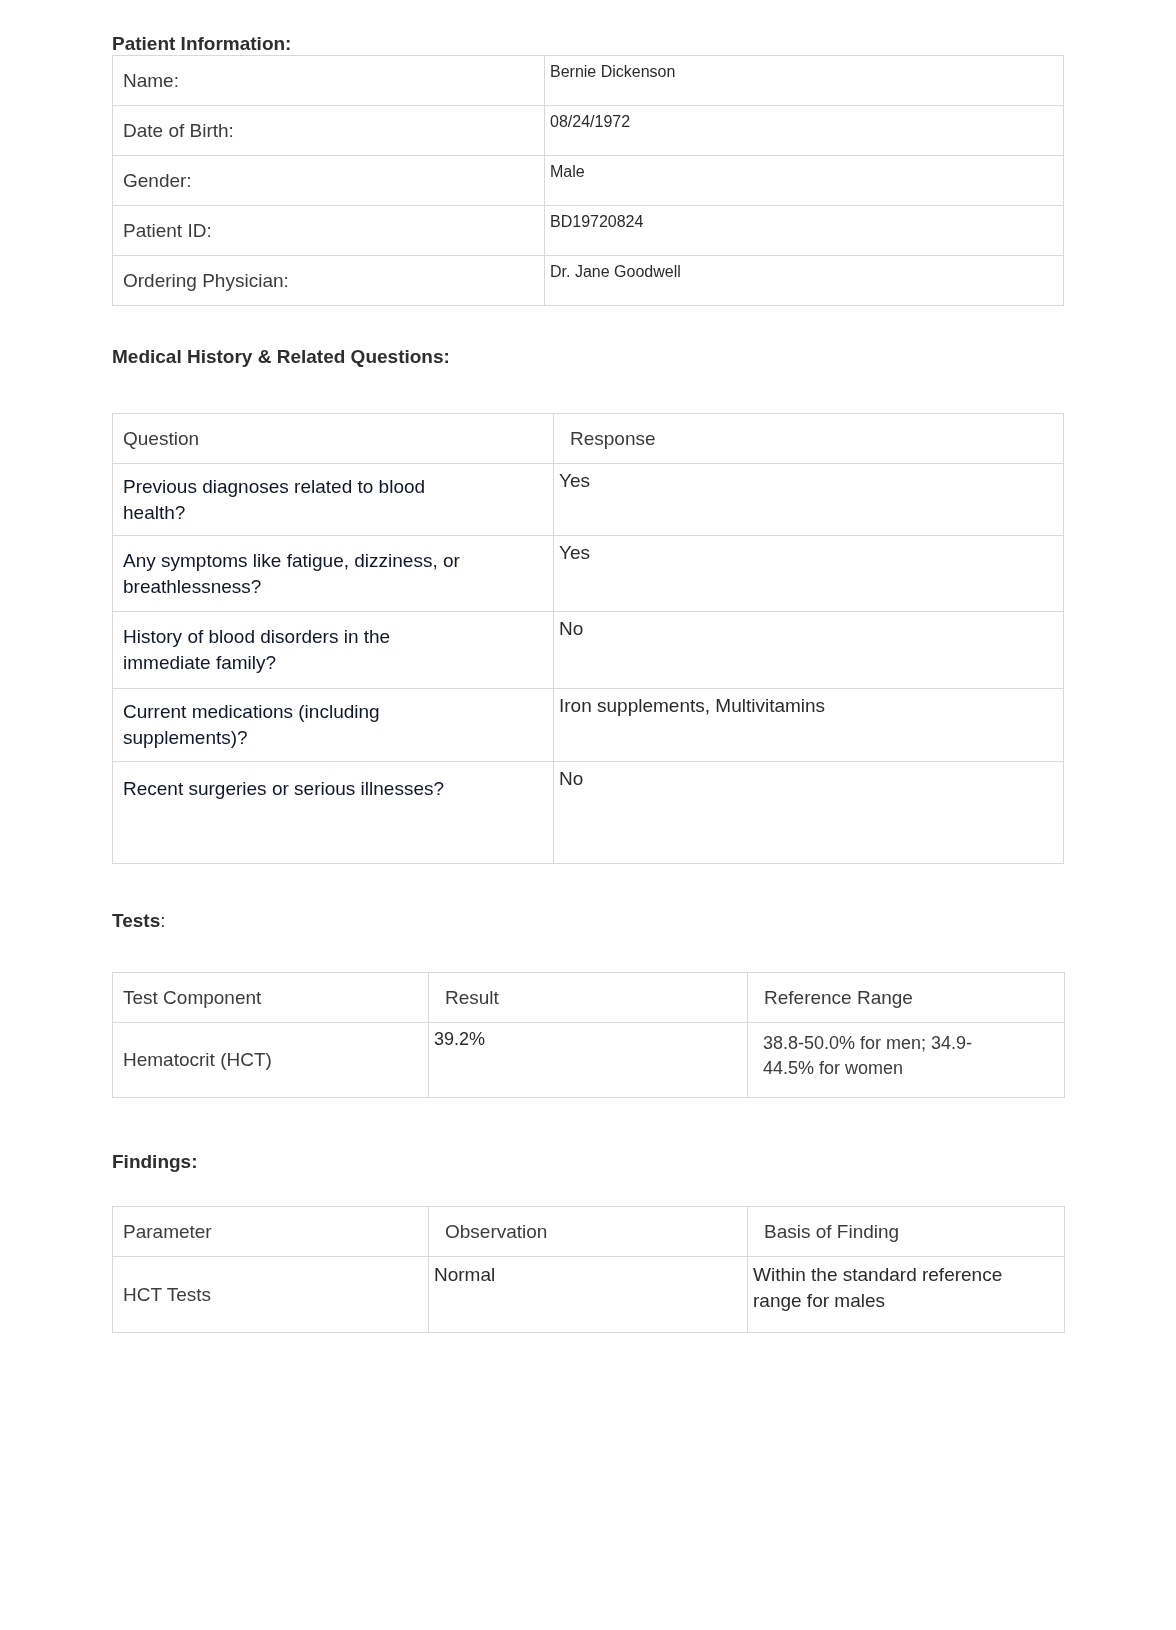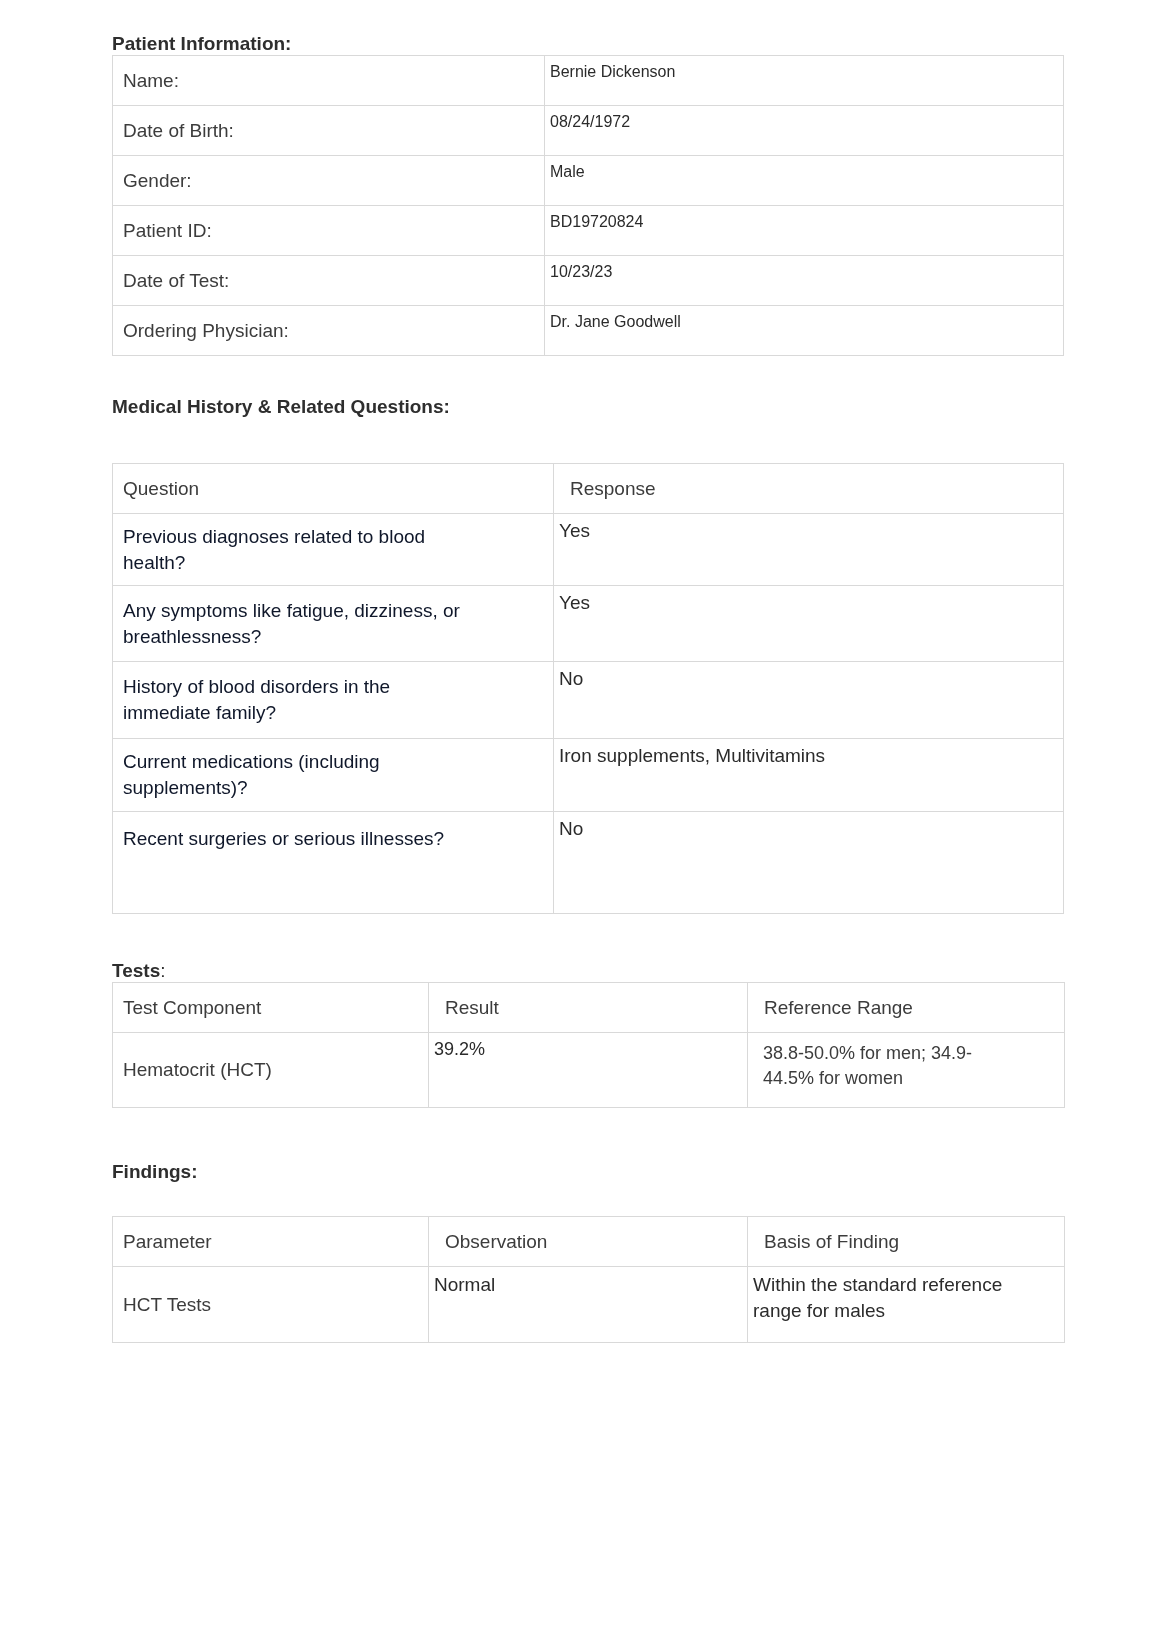--- a/index.html
+++ b/index.html
@@ -31,21 +31,21 @@
     font-weight: 700;
     color: #2e2e2e;
   }
   .section-heading .colon-regular { font-weight: 400; }
 
   #heading-patient  { margin-top: 33px; }
   #table-patient    { }
   #heading-history  { margin-top: 40px; }
   #table-history    { margin-top: 45px; }
   #heading-tests    { margin-top: 46px; }
-  #table-tests      { }
+  #table-tests      { margin-top: 40px; }
   #heading-findings { margin-top: 53px; }
   #table-findings   { margin-top: 33px; }
 
   table {
     border-collapse: collapse;
     width: 952px;
     table-layout: fixed;
   }
   td {
     border: 1px solid #d9d9d9;
@@ -178,24 +178,20 @@
       </tr>
       <tr>
         <td class="p-label">Gender:</td>
         <td class="p-value">Male</td>
       </tr>
       <tr>
         <td class="p-label">Patient ID:</td>
         <td class="p-value">BD19720824</td>
       </tr>
       <tr>
-        <td class="p-label">Date of Test:</td>
-        <td class="p-value">10/23/23</td>
-      </tr>
-      <tr>
         <td class="p-label">Ordering Physician:</td>
         <td class="p-value">Dr. Jane Goodwell</td>
       </tr>
     </tbody>
   </table>
 
   <h2 class="section-heading" id="heading-history">Medical History &amp; Related Questions:</h2>
 
   <table id="table-history">
     <tbody>

